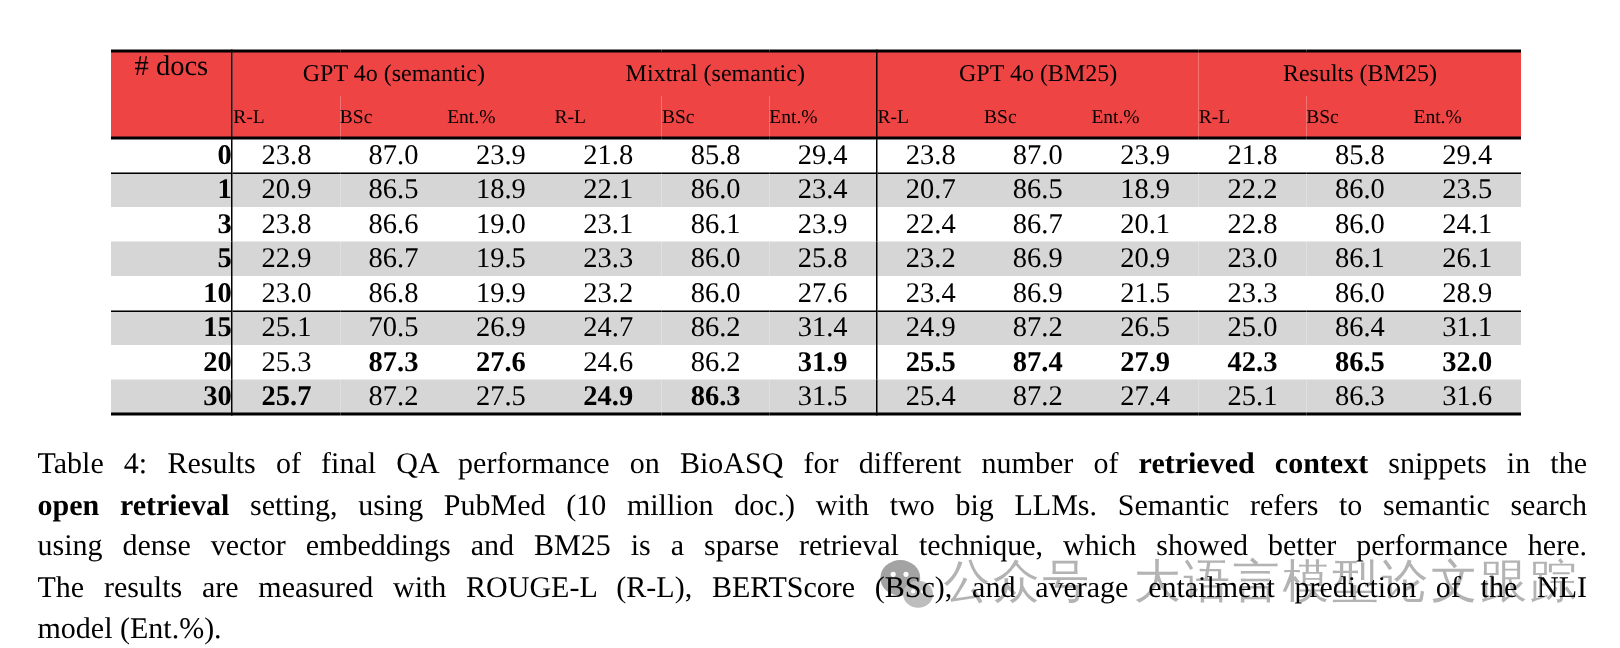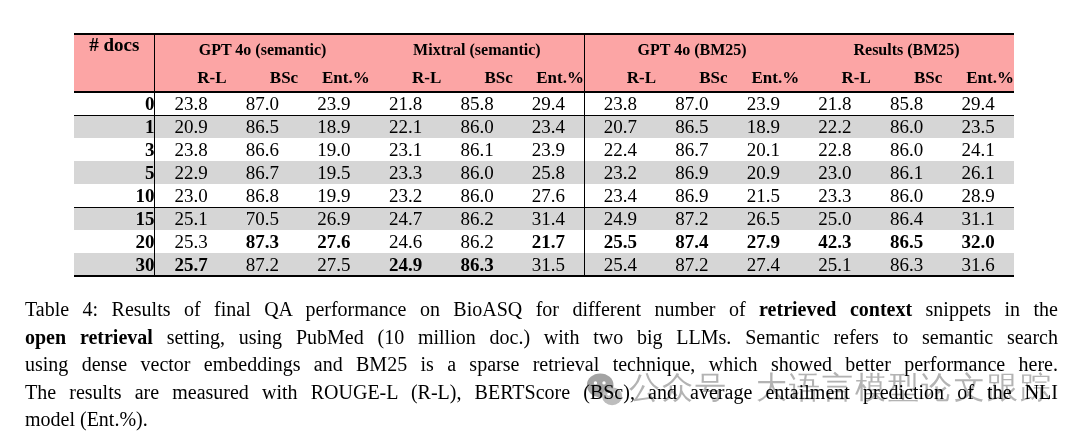--- a/index.html
+++ b/index.html
@@ -10,28 +10,28 @@
   }
   
   .table-wrap{position:absolute;left:74px;top:33px;width:940px;z-index:2;}
   table.results{
     border-collapse:collapse;width:940px;
     font-family:"Liberation Serif","DejaVu Serif",serif;
     font-size:19px;line-height:1;
     border-top:2px solid #000;border-bottom:2px solid #000;
   }
   table.results th, table.results td{padding:0;margin:0;white-space:nowrap;}
-  thead th{background:#fca5a5;font-weight:bold;}
+  thead th{background:#ef4444;font-weight:normal;}
   thead{border-bottom:2px solid #000;}
   th.docs-head{
     text-align:center;vertical-align:top;padding-top:5px;
     border-right:1.5px solid #000;font-size:19px;
   }
   th.group-head{text-align:center;height:29px;font-size:16px;}
-  th.metric-head{text-align:right;height:27px;font-size:17px;}
+  th.metric-head{text-align:left;height:27px;font-size:13px;}
   td.docs-cell{
     text-align:right;padding-right:14px;font-weight:bold;
     border-right:1.5px solid #000;
   }
   td.val{text-align:center;}
   td.val.bold{font-weight:bold;}
   .vsep{border-right:1.5px solid #000;}
   tbody tr{height:23px;}
   tbody tr:nth-child(even){background:#d6d6d6;}
   tbody tr.rule-after{border-bottom:1.2px solid #000;}
@@ -202,21 +202,21 @@
           <td class="val">86.4</td>
           <td class="val">31.1</td>
         </tr>
         <tr>
           <td class="docs-cell">20</td>
           <td class="val">25.3</td>
           <td class="val bold">87.3</td>
           <td class="val bold">27.6</td>
           <td class="val">24.6</td>
           <td class="val">86.2</td>
-          <td class="val bold vsep">21.7</td>
+          <td class="val bold vsep">31.9</td>
           <td class="val bold">25.5</td>
           <td class="val bold">87.4</td>
           <td class="val bold">27.9</td>
           <td class="val bold">42.3</td>
           <td class="val bold">86.5</td>
           <td class="val bold">32.0</td>
         </tr>
         <tr>
           <td class="docs-cell">30</td>
           <td class="val bold">25.7</td>

